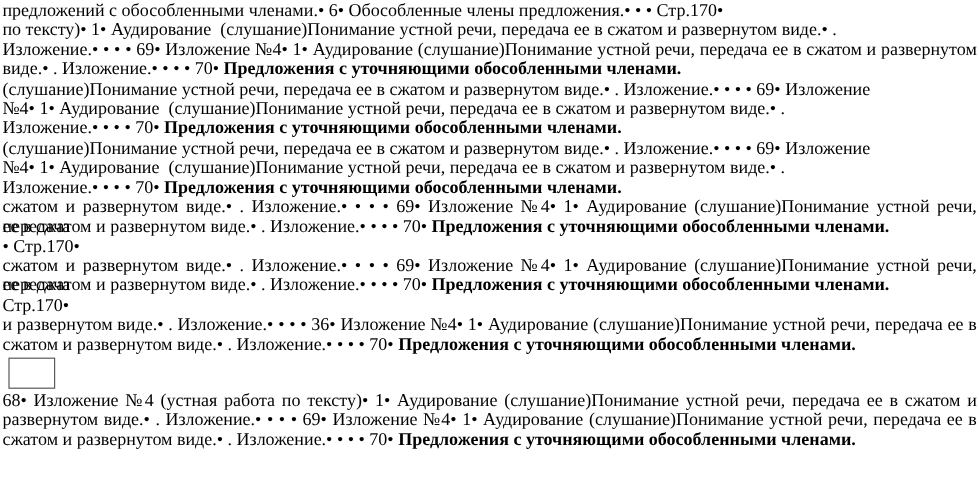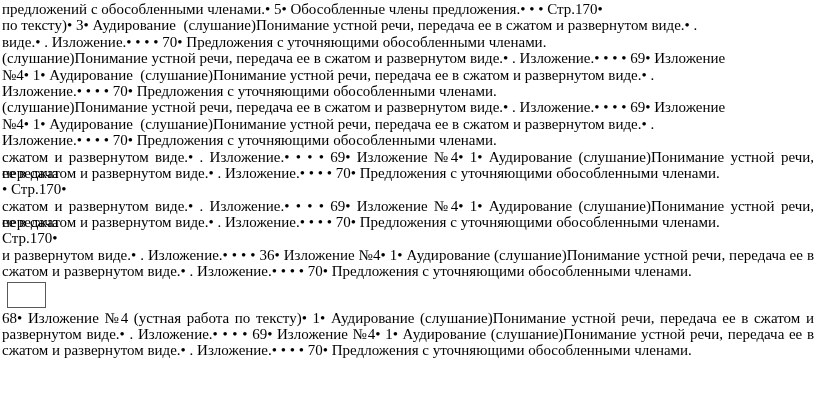--- a/index.html
+++ b/index.html
@@ -24,37 +24,38 @@
     line-height: 16.4px;
     white-space: pre;
     overflow: visible;
   }
   .line.j {
     white-space: normal;
     text-align: justify;
     text-align-last: justify;
   }
   .b {
-    font-weight: normal;
+    font-weight: bold;
     margin-top: 48px;
   }
   .cellbox {
     width: 37px;
     height: 24px;
     border: 1px solid #595959;
     margin: 2px 0 2px 5px;
     background: #ffffff;
   }
 </style>
 </head>
 <body>
 
 <div id="doc">
-    <div class="line"><span class="">предложений с обособленными членами.• 5• Обособленные члены предложения.• • • Стр.170•</span></div>
-    <div class="line"><span class="">по тексту)• 3• Аудирование  (слушание)Понимание устной речи, передача ее в сжатом и развернутом виде.• .</span></div>
+    <div class="line"><span class="">предложений с обособленными членами.• 6• Обособленные члены предложения.• • • Стр.170•</span></div>
+    <div class="line"><span class="">по тексту)• 1• Аудирование  (слушание)Понимание устной речи, передача ее в сжатом и развернутом виде.• .</span></div>
+    <div class="line j"><span class="">Изложение.• • • • 69• Изложение №4• 1• Аудирование  (слушание)Понимание устной речи, передача ее в сжатом и развернутом</span></div>
     <div class="line"><span class="">виде.• . Изложение.• • • • 70• </span><span class="b">Предложения с уточняющими обособленными членами.</span></div>
     <div class="line"><span class="">(слушание)Понимание устной речи, передача ее в сжатом и развернутом виде.• . Изложение.• • • • 69• Изложение</span></div>
     <div class="line"><span class="">№4• 1• Аудирование  (слушание)Понимание устной речи, передача ее в сжатом и развернутом виде.• .</span></div>
     <div class="line"><span class="">Изложение.• • • • 70• </span><span class="b">Предложения с уточняющими обособленными членами.</span></div>
     <div class="line"><span class="">(слушание)Понимание устной речи, передача ее в сжатом и развернутом виде.• . Изложение.• • • • 69• Изложение</span></div>
     <div class="line"><span class="">№4• 1• Аудирование  (слушание)Понимание устной речи, передача ее в сжатом и развернутом виде.• .</span></div>
     <div class="line"><span class="">Изложение.• • • • 70• </span><span class="b">Предложения с уточняющими обособленными членами.</span></div>
     <div class="line j"><span class="">сжатом и развернутом виде.• . Изложение.• • • • 69• Изложение №4• 1• Аудирование  (слушание)Понимание устной речи, передача</span></div>
     <div class="line"><span class="">ее в сжатом и развернутом виде.• . Изложение.• • • • 70• </span><span class="b">Предложения с уточняющими обособленными членами.</span></div>
     <div class="line"><span class="">• Стр.170•</span></div>

